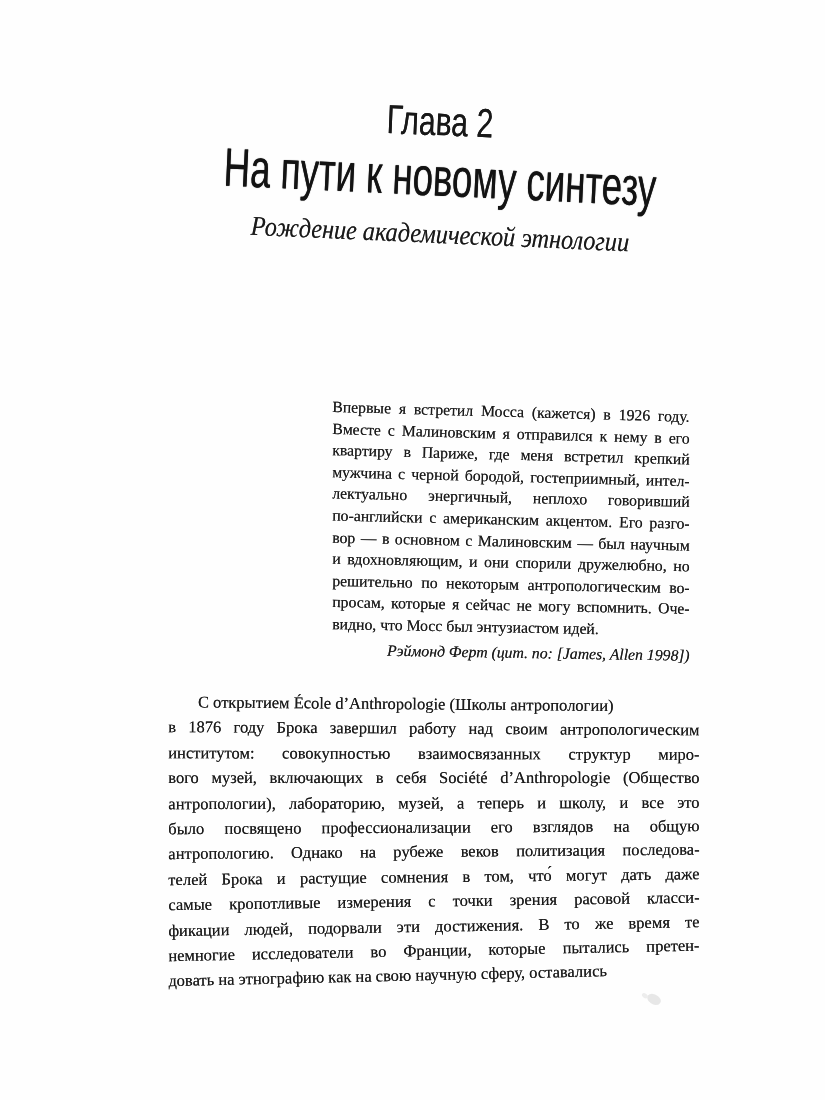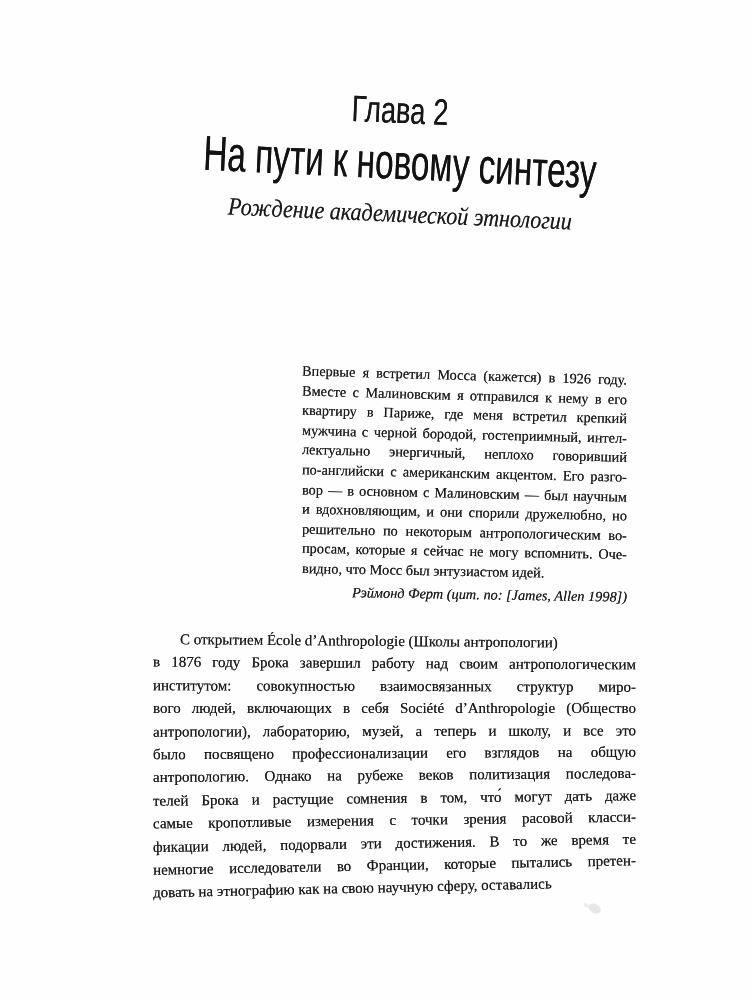--- a/index.html
+++ b/index.html
@@ -134,21 +134,21 @@
         <div class="qline" style="transform: rotate(1.105deg);">просам, которые я сейчас не могу вспомнить. Оче-</div>
         <div class="qline last" style="transform: rotate(1.05deg);">видно, что Мосс был энтузиастом идей.</div>
       </div>
     <div class="attribution">Рэймонд Ферт (цит. по: [James, Allen 1998])</div>
   </div>
 
   <div class="para">
       <div class="pline" style="transform: rotate(0.5deg);">С открытием École d’Anthropologie (Школы антропологии)</div>
       <div class="pline" style="transform: rotate(0.336deg);">в 1876 году Брока завершил работу над своим антропологическим</div>
       <div class="pline" style="transform: rotate(0.173deg);">институтом: совокупностью взаимосвязанных структур миро-</div>
-      <div class="pline" style="transform: rotate(0.009deg);">вого людей, включающих в себя Société d’Anthropologie (Общество</div>
+      <div class="pline" style="transform: rotate(0.009deg);">вого музей, включающих в себя Société d’Anthropologie (Общество</div>
       <div class="pline" style="transform: rotate(-0.155deg);">антропологии), лабораторию, музей, а теперь и школу, и все это</div>
       <div class="pline" style="transform: rotate(-0.318deg);">было посвящено профессионализации его взглядов на общую</div>
       <div class="pline" style="transform: rotate(-0.482deg);">антропологию. Однако на рубеже веков политизация последова-</div>
       <div class="pline" style="transform: rotate(-0.645deg);">телей Брока и растущие сомнения в том, что́ могут дать даже</div>
       <div class="pline" style="transform: rotate(-0.809deg);">самые кропотливые измерения с точки зрения расовой класси-</div>
       <div class="pline" style="transform: rotate(-0.973deg);">фикации людей, подорвали эти достижения. В то же время те</div>
       <div class="pline" style="transform: rotate(-1.136deg);">немногие исследователи во Франции, которые пытались претен-</div>
       <div class="pline last" style="transform: rotate(-1.3deg);">довать на этнографию как на свою научную сферу, оставались</div>
     </div>
 

